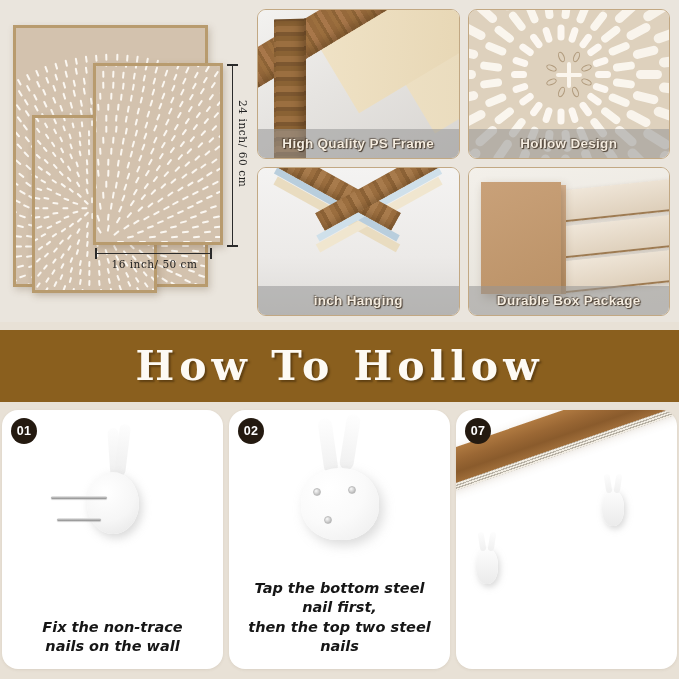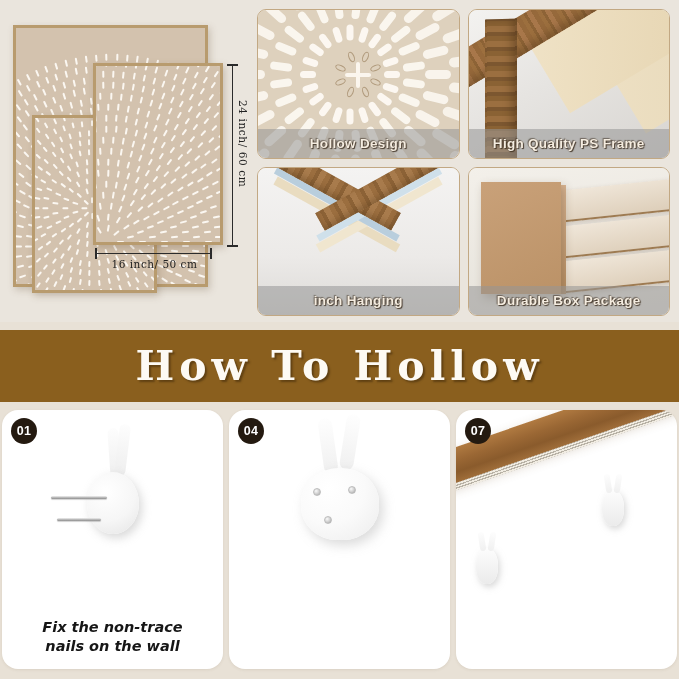--- a/index.html
+++ b/index.html
@@ -1253,20 +1253,31 @@
       <div class="dim-v-label">24 inch/ 60 cm</div>
 
       <div class="dim-h"></div>
       <div class="dim-h-label">16 inch/ 50 cm</div>
     </div>
 
     <div class="features">
 
       <div class="panel">
         <div class="scene">
+          <div class="p1-bg"></div>
+          <div class="p1-canvas"></div>
+          <div class="p1-inner"></div>
+          <div class="p1-wood-a"></div>
+          <div class="p1-wood-b"></div>
+        </div>
+        <div class="caption">High Quality PS Frame</div>
+      </div>
+
+      <div class="panel">
+        <div class="scene">
           <div class="p2-bg"></div>
           <div class="p2-burst" id="burst">
               <div class="p2-ray" style="width: 16px; height: 7px; left: 26px; top: -3.5px; transform: rotate(0deg); opacity: 0.96;"></div>
               <div class="p2-ray" style="width: 16px; height: 7px; left: 24.3359px; top: 7.00658px; transform: rotate(18deg); opacity: 0.96;"></div>
               <div class="p2-ray" style="width: 16px; height: 7px; left: 19.5066px; top: 16.4847px; transform: rotate(36deg); opacity: 0.96;"></div>
               <div class="p2-ray" style="width: 16px; height: 7px; left: 11.9847px; top: 24.0066px; transform: rotate(54deg); opacity: 0.96;"></div>
               <div class="p2-ray" style="width: 16px; height: 7px; left: 2.50658px; top: 28.8359px; transform: rotate(72deg); opacity: 0.96;"></div>
               <div class="p2-ray" style="width: 16px; height: 7px; left: -8px; top: 30.5px; transform: rotate(90deg); opacity: 0.96;"></div>
               <div class="p2-ray" style="width: 16px; height: 7px; left: -18.5066px; top: 28.8359px; transform: rotate(108deg); opacity: 0.96;"></div>
               <div class="p2-ray" style="width: 16px; height: 7px; left: -27.9847px; top: 24.0066px; transform: rotate(126deg); opacity: 0.96;"></div>
@@ -1349,31 +1360,20 @@
               <div class="p2-oval" style="left: -12.6426px; top: -20.6063px; transform: rotate(247.918deg);"></div>
               <div class="p2-oval" style="left: 1.89895px; top: -20.5002px; transform: rotate(292.918deg);"></div>
               <div class="p2-oval" style="left: 12.1063px; top: -10.1426px; transform: rotate(337.918deg);"></div>
             </div>
         </div>
         <div class="caption">Hollow Design</div>
       </div>
 
       <div class="panel">
         <div class="scene">
-          <div class="p1-bg"></div>
-          <div class="p1-canvas"></div>
-          <div class="p1-inner"></div>
-          <div class="p1-wood-a"></div>
-          <div class="p1-wood-b"></div>
-        </div>
-        <div class="caption">High Quality PS Frame</div>
-      </div>
-
-      <div class="panel">
-        <div class="scene">
           <div class="p3-bg"></div>
           <div class="p3-edge cream-l"></div>
           <div class="p3-edge cream-r"></div>
           <div class="p3-edge blue-l"></div>
           <div class="p3-edge blue-r"></div>
           <div class="p3-arm left"></div>
           <div class="p3-arm right"></div>
         </div>
         <div class="caption">inch Hanging</div>
       </div>
@@ -1407,31 +1407,32 @@
           <div class="hs-ear e2"></div>
           <div class="hs-head"></div>
           <div class="nail n1"></div>
           <div class="nail n2"></div>
         </div>
       </div>
       <div class="step-caption">Fix the non-trace<br>nails on the wall</div>
     </div>
 
     <div class="step">
-      <div class="badge">04</div>
+      <div class="badge">02</div>
       <div class="step-photo">
         <div class="hook-front">
           <div class="hf-ear e1"></div>
           <div class="hf-ear e2"></div>
           <div class="hf-head"></div>
           <div class="screw s1"></div>
           <div class="screw s2"></div>
           <div class="screw s3"></div>
         </div>
       </div>
+      <div class="step-caption">Tap the bottom steel nail first,<br>then the top two steel nails</div>
     </div>
 
     <div class="step">
       <div class="badge">07</div>
       <div class="step-photo">
         <div class="hook-mini m1"></div>
         <div class="hook-mini m2"></div>
         <div class="wood-bar"></div>
       </div>
     </div>

